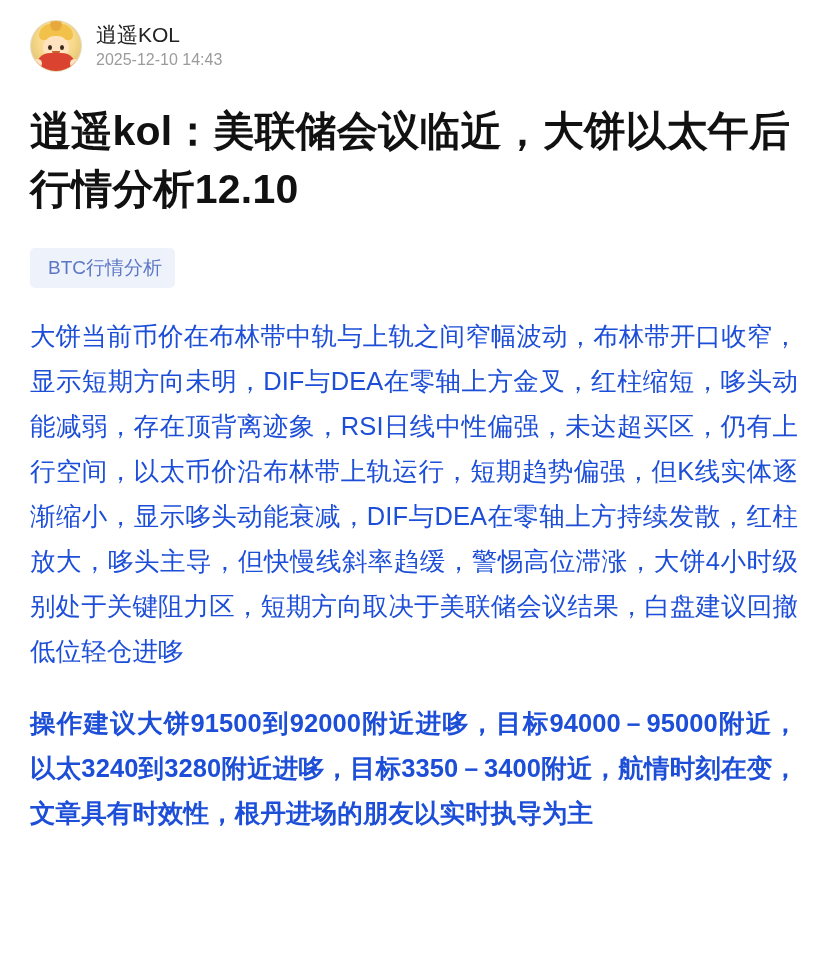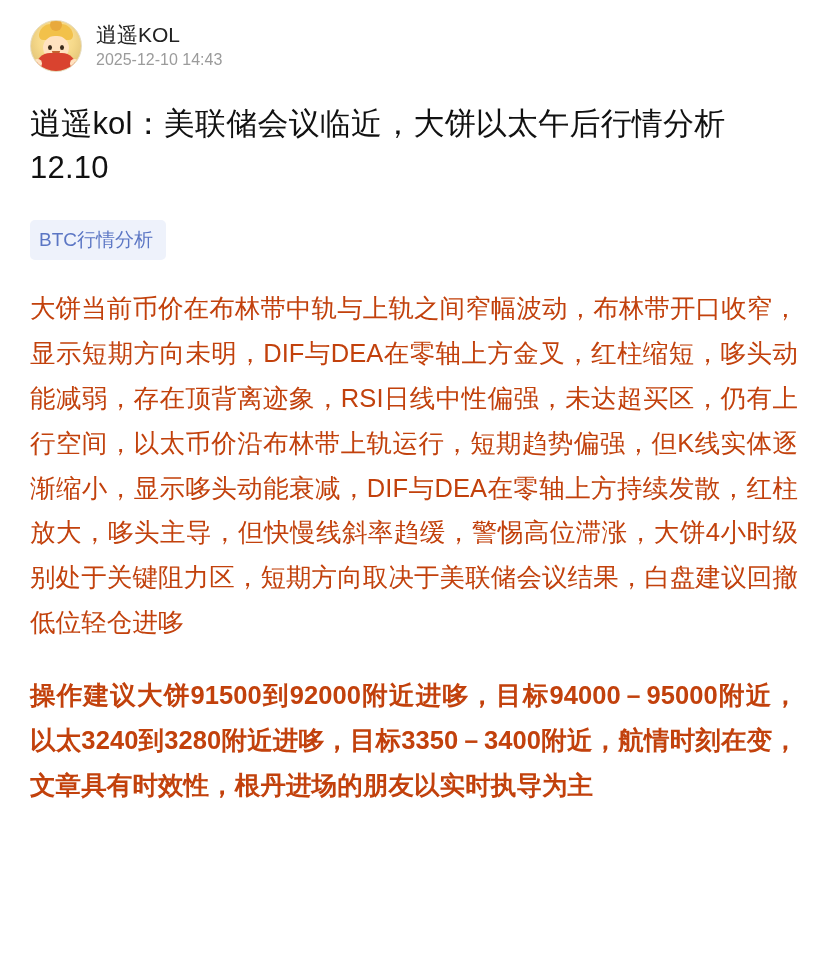--- a/index.html
+++ b/index.html
@@ -129,47 +129,47 @@
   .post-time {
     font-size: 16px;
     line-height: 1.15;
     color: #9b9b9b;
     font-weight: 400;
   }
 
   
   .title {
     margin: 26px 0 0 0;
-    font-size: 31px;
+    font-size: 41px;
     line-height: 1.42;
-    font-weight: 400;
+    font-weight: 700;
     color: #111111;
     letter-spacing: 0.2px;
   }
 
   
   .tag-row {
     margin-top: 30px;
   }
   .tag {
     display: inline-block;
     background: #eef2fb;
     color: #5b76c4;
     font-size: 19px;
     line-height: 1;
-    padding: 10px 13px 11px 9px;
+    padding: 10px 13px 11px 18px;
     border-radius: 5px;
   }
 
   
   .body-text {
     margin-top: 26px;
     font-size: 25.5px;
     line-height: 1.76;
-    color: #c2410c;
+    color: #1d4ed8;
     letter-spacing: 0.1px;
     text-align: justify;
     text-justify: inter-ideograph;
   }
   .body-text p {
     margin: 0 0 28px 0;
   }
   .body-text p:last-child {
     margin-bottom: 0;
     font-weight: bold;

